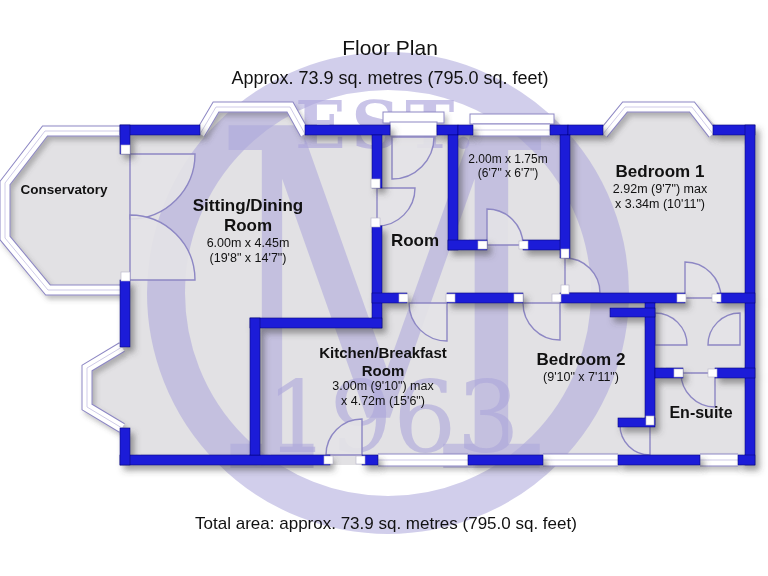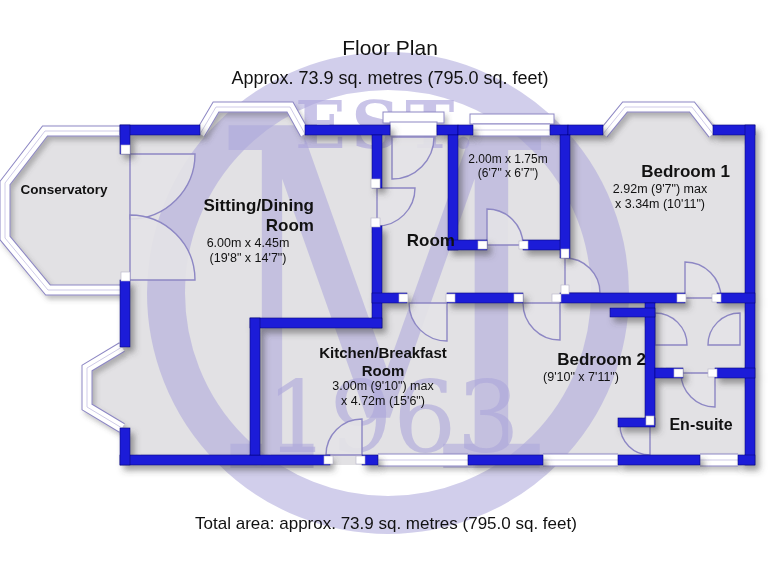--- a/index.html
+++ b/index.html
@@ -9,21 +9,21 @@
   }
   .plan-svg{position:absolute;left:0;top:0;}
   .title{position:absolute;top:36px;left:390px;transform:translateX(-50%);
     font-size:21px;font-weight:normal;white-space:nowrap;}
   .subtitle{position:absolute;top:68px;left:390px;transform:translateX(-50%);
     font-size:18px;white-space:nowrap;}
   .footer{position:absolute;top:514px;left:386px;transform:translateX(-50%);
     font-size:17px;white-space:nowrap;}
   .room-label{position:absolute;transform:translateX(-50%);text-align:center;line-height:1.18;}
   .rname{font-weight:bold;}
-  .f17 .rname{font-size:17px;text-align:right;}
+  .f17 .rname{font-size:17px;}
   .f15 .rname{font-size:15px;}
   .f16 .rname{font-size:16px;}
   .f13 .rname{font-size:13.5px;}
   .rdim{font-size:12.5px;}
   .rdim.small{font-size:12px;}
 </style>
 </head>
 <body>
 
 <div class="canvas">
@@ -199,18 +199,18 @@
     <div class="rname">Kitchen/Breakfast Room</div>
     <div class="rdim">3.00m (9'10") max</div>
     <div class="rdim">x 4.72m (15'6")</div>
   </div>
 
   <div class="room-label f17" style="left:581px;top:350px;width:130px;">
     <div class="rname">Bedroom 2</div>
     <div class="rdim">(9'10" x 7'11")</div>
   </div>
 
-  <div class="room-label f16" style="left:701px;top:416px;width:90px;">
+  <div class="room-label f16" style="left:701px;top:404px;width:90px;">
     <div class="rname">En-suite</div>
   </div>
 
   <div class="footer">Total area: approx. 73.9 sq. metres (795.0 sq. feet)</div>
 </div>
 
 </body></html>

